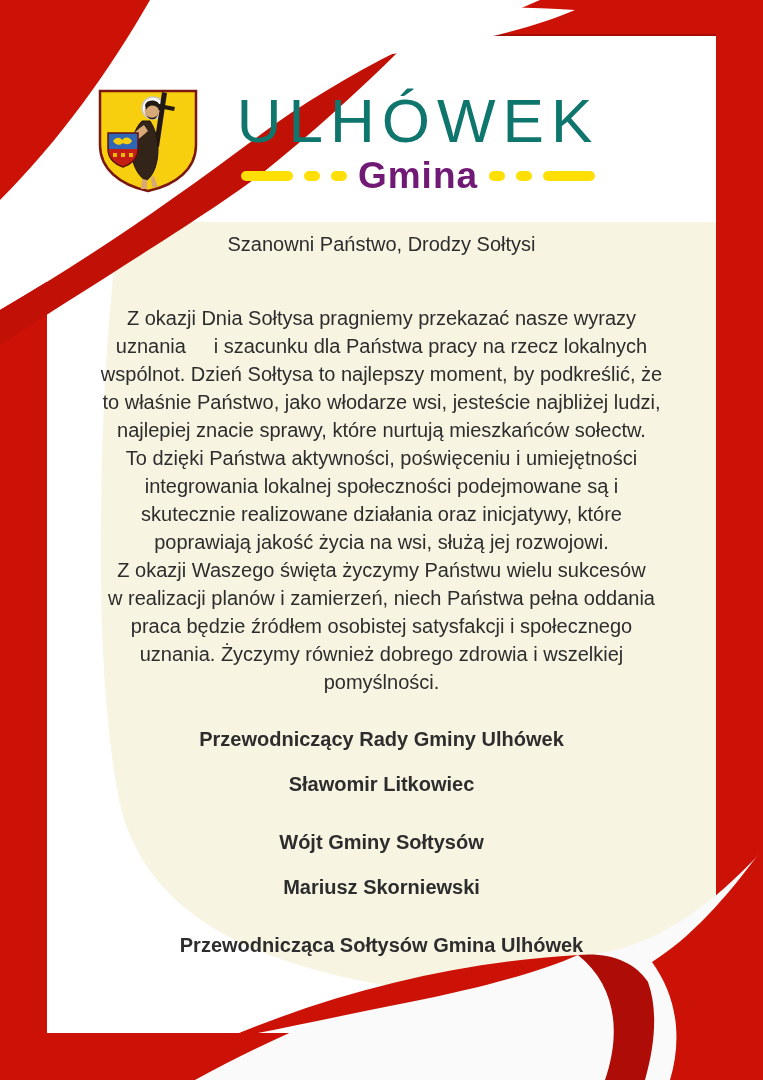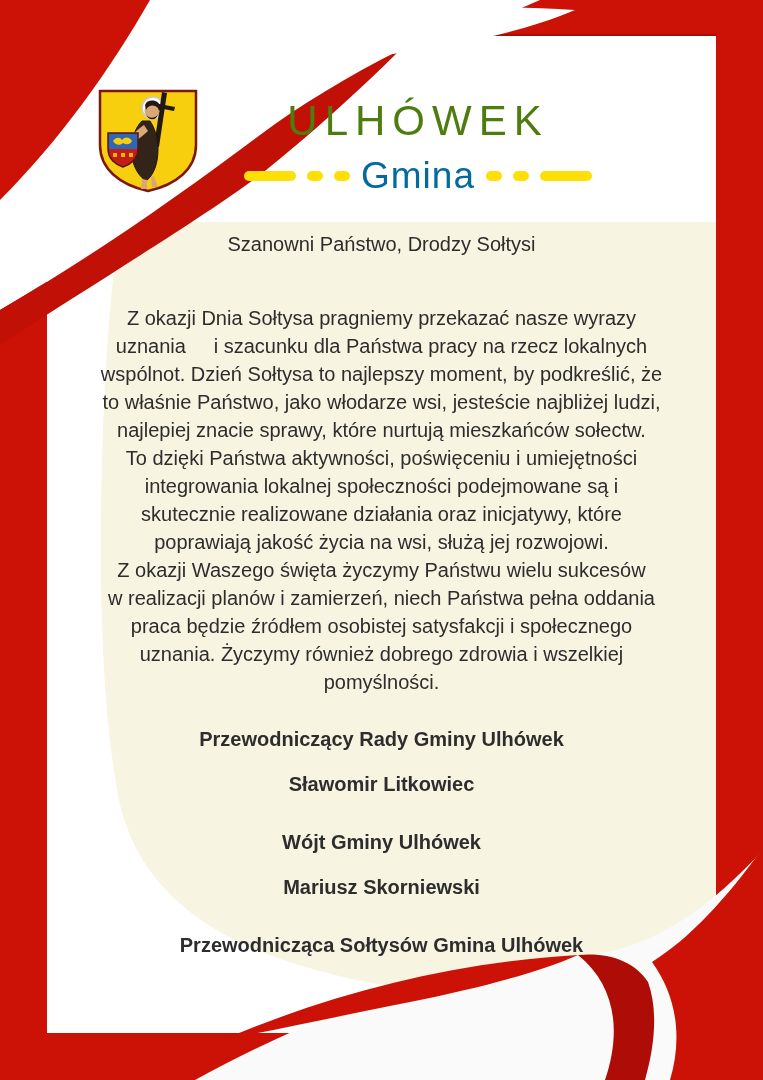--- a/index.html
+++ b/index.html
@@ -7,27 +7,27 @@
     position:relative;width:763px;height:1080px;background:#ffffff;
     overflow:hidden;margin:0 auto;
     font-family:"Liberation Sans",sans-serif;color:#2d2d2d;
   }
   .decor{position:absolute;left:0;top:0;width:763px;height:1080px;display:block;}
   
   .header{position:absolute;left:0;top:0;width:763px;height:220px;}
   .coa{position:absolute;left:96px;top:86px;width:104px;height:110px;}
   .wordmark-wrap{position:absolute;left:218px;top:88px;width:400px;text-align:center;}
   .wordmark{
-    font-size:42px;line-height:66px;font-weight:500;color:#4d7c0f;
+    font-size:62px;line-height:66px;font-weight:500;color:#0f766e;
     letter-spacing:7px;white-space:nowrap;
   }
   .gmina-row{
     margin-top:2px;display:flex;align-items:center;justify-content:center;gap:11px;
   }
-  .gmina{font-size:37px;line-height:40px;font-weight:400;color:#0369a1;letter-spacing:1px;}
+  .gmina{font-size:37px;line-height:40px;font-weight:700;color:#701a75;letter-spacing:1px;}
   .dash{display:inline-block;height:10px;border-radius:6px;background:#ffdf05;}
   .dash.long{width:52px;}
   .dash.short{width:16px;}
   
   .letter{
     position:absolute;left:56px;top:230px;width:651px;text-align:center;
   }
   .greeting{margin:0 0 46px 0;font-size:20px;line-height:28px;}
   .body-text{
     margin:16px;font-size:20px;line-height:28px;white-space:pre-wrap;
@@ -140,21 +140,21 @@
 w realizacji planów i zamierzeń, niech Państwa pełna oddania
 praca będzie źródłem osobistej satysfakcji i społecznego
 uznania. Życzymy również dobrego zdrowia i wszelkiej
 pomyślności.</p>
 
     <div class="sig">
       <p class="sig-title">Przewodniczący Rady Gminy Ulhówek</p>
       <p class="sig-name">Sławomir Litkowiec</p>
     </div>
     <div class="sig">
-      <p class="sig-title">Wójt Gminy Ulhówek</p>
+      <p class="sig-title">Wójt Gminy Sołtysów</p>
       <p class="sig-name">Mariusz Skorniewski</p>
     </div>
     <div class="sig">
       <p class="sig-title">Przewodnicząca Sołtysów Gmina Ulhówek</p>
     </div>
   </div>
 
 </div>
 
 </body></html>

